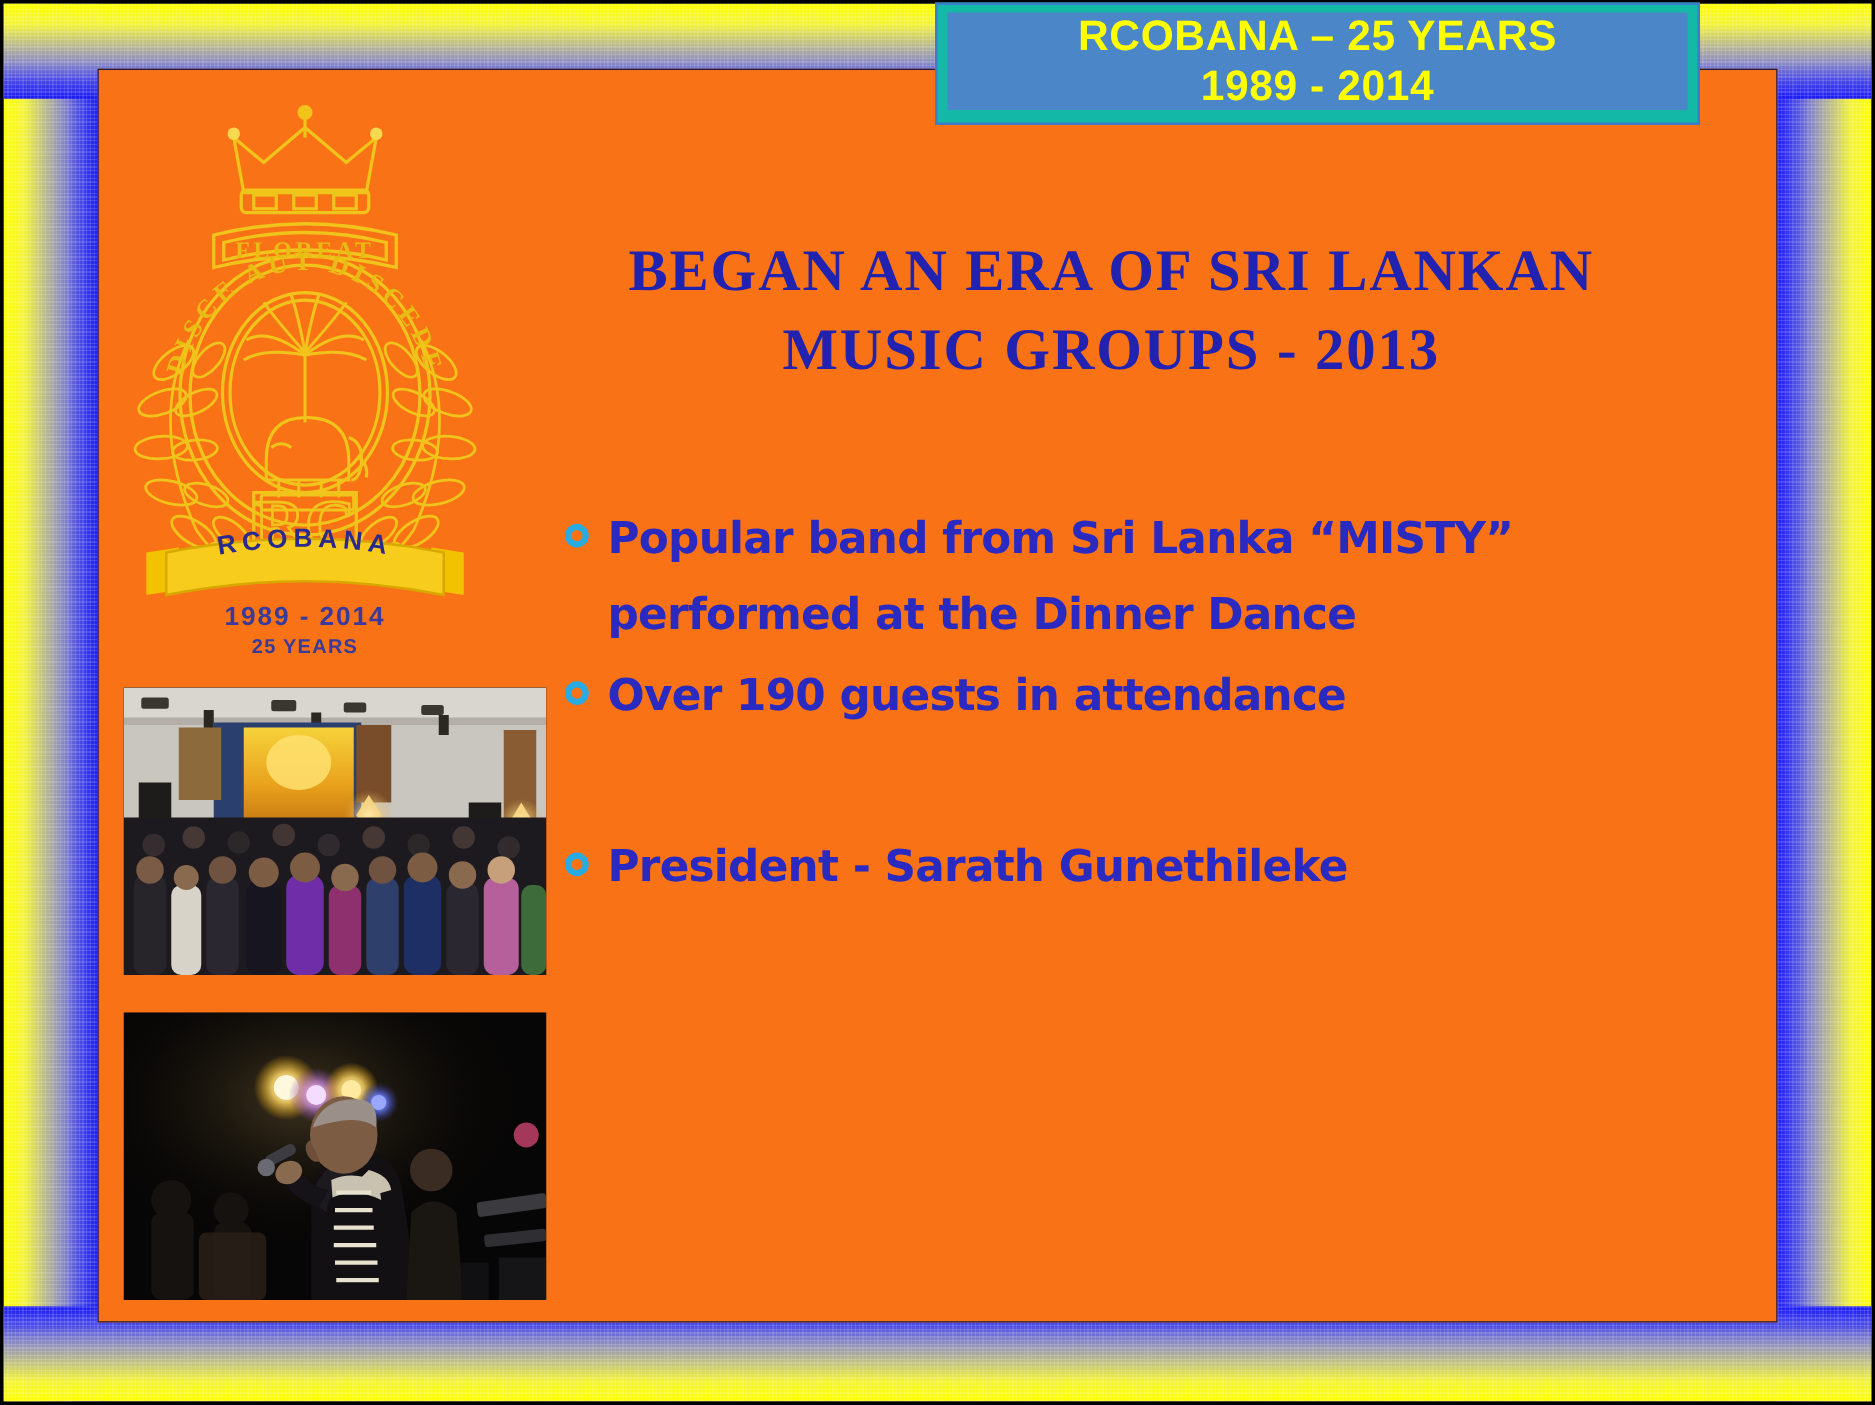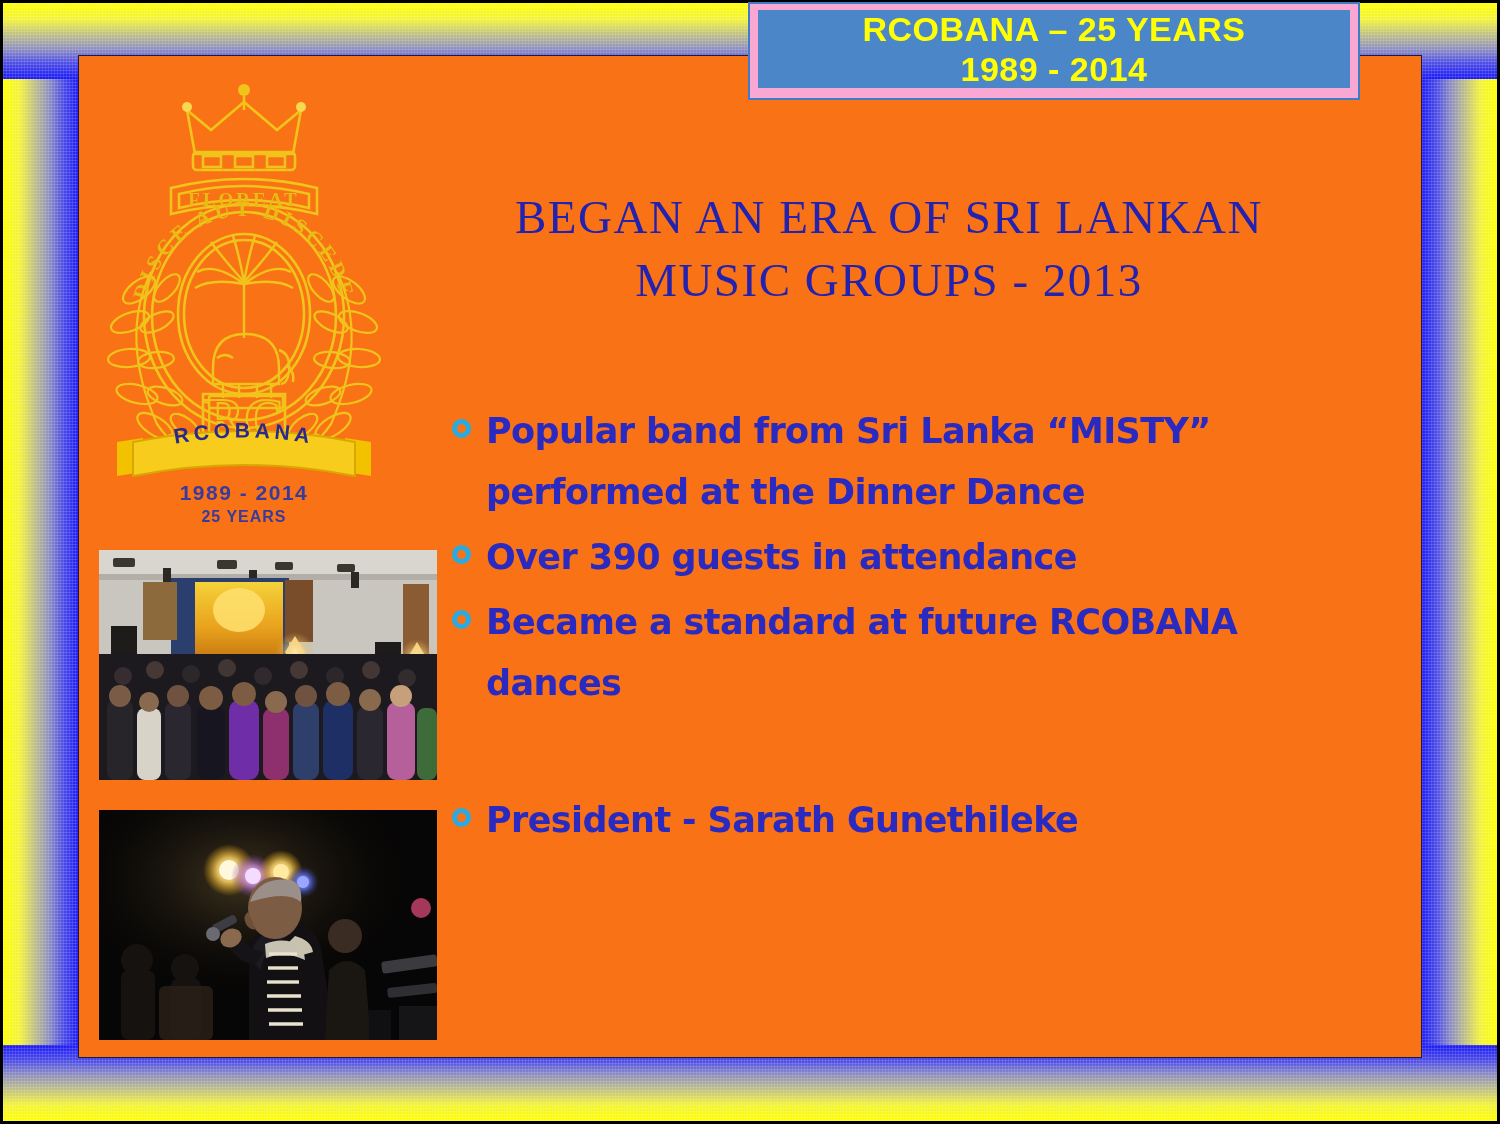--- a/index.html
+++ b/index.html
@@ -61,21 +61,21 @@
     border: 1px solid #1b1b40;
     box-sizing: border-box;
     overflow: hidden;
   }
 
   
   .banner-outer {
     position: absolute;
     left: 748px; top: 2px;
     width: 612px; height: 98px;
-    background: #f9a8d4;
+    background: #14b8a6;
     border: 2px solid #3d7cc9;
     box-sizing: border-box;
     z-index: 20;
   }
   .banner-inner {
     position: absolute;
     left: 8px; top: 6px;
     right: 8px; bottom: 10px;
     background: #4a86c8;
     display: flex;
@@ -104,21 +104,21 @@
 
   
   .title-block {
     position: absolute;
     left: 330px; top: 130px;
     width: 960px;
     text-align: center;
   }
   .title-line {
     font-family: "Liberation Serif", serif;
-    font-weight: normal;
+    font-weight: bold;
     color: #2222b0;
     font-size: 47px;
     line-height: 63px;
     letter-spacing: 1.5px;
   }
 
   
   .bullets {
     position: absolute;
     left: 373px; top: 345px;
@@ -291,29 +291,23 @@
         <span class="bullet-mark">
             <span class="ring"></span>
           </span>
         <span class="bullet-text">Popular band from Sri Lanka “MISTY” performed at the Dinner Dance</span>
       </div>
 
       <div class="bullet-row">
         <span class="bullet-mark">
             <span class="ring"></span>
           </span>
-        <span class="bullet-text">Over 390 guests in attendance</span>
+        <span class="bullet-text">Over 190 guests in attendance</span>
       </div>
 
-      <div class="bullet-row">
-        <span class="bullet-mark">
-            <span class="ring"></span>
-          </span>
-        <span class="bullet-text">Became a standard at future RCOBANA dances</span>
-      </div>
 
       <div class="spacer-row"></div>
 
       <div class="bullet-row">
         <span class="bullet-mark">
             <span class="ring"></span>
           </span>
         <span class="bullet-text">President - Sarath Gunethileke</span>
       </div>
 

